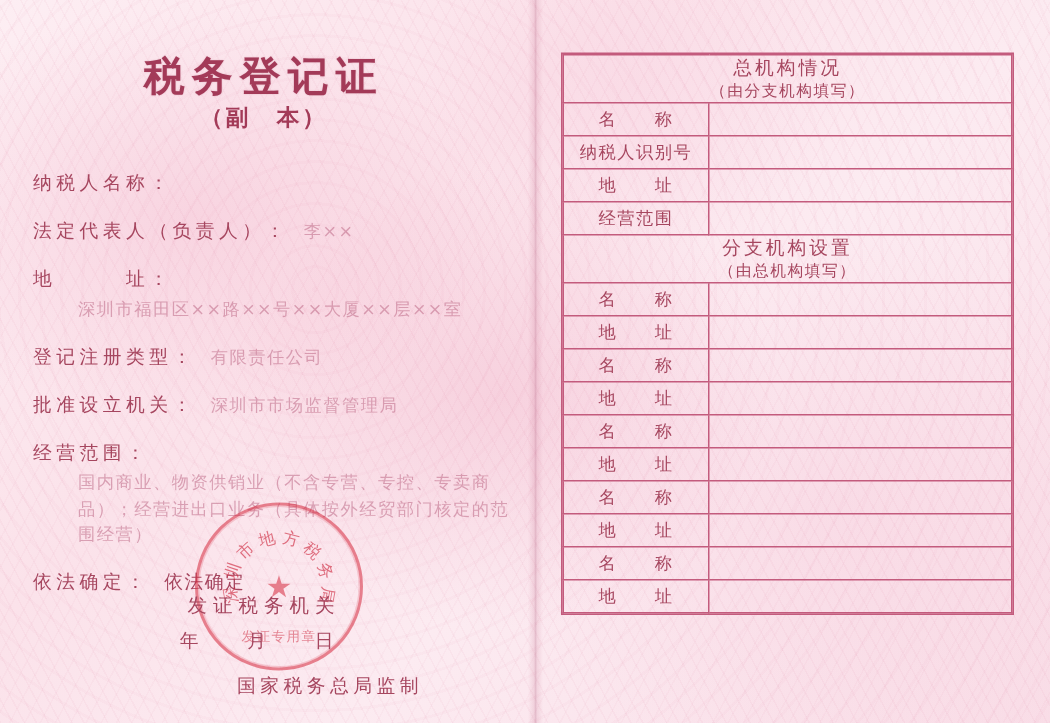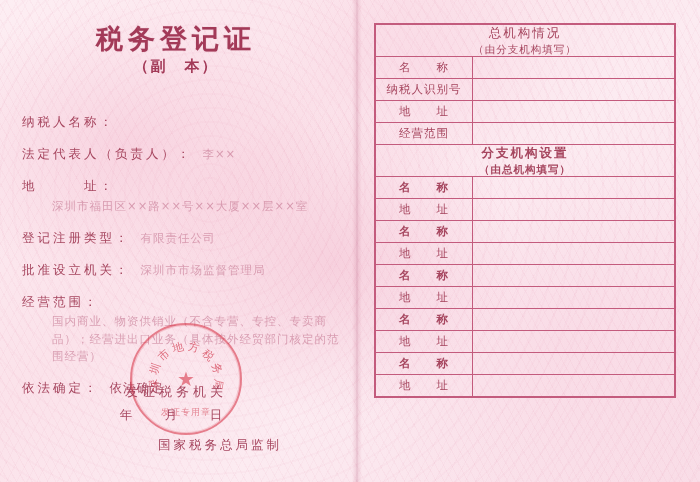--- a/index.html
+++ b/index.html
@@ -44,21 +44,21 @@
     background: linear-gradient(to right,
       rgba(198,110,140,0.00) 0%,
       rgba(198,110,140,0.18) 40%,
       rgba(170,80,115,0.28) 50%,
       rgba(198,110,140,0.16) 62%,
       rgba(198,110,140,0.00) 100%);
     pointer-events: none;
   }
   .page {
     position: absolute;
-    top: 5px;
+    top: 17px;
     bottom: 0;
   }
   .left-page { left: 0; width: 352px; }
   .right-page { left: 362px; right: 0; }
 
   
   .title {
     position: absolute;
     top: 16px;
     left: 0;
@@ -99,21 +99,20 @@
     top: 96px;
     left: 22px;
     width: 320px;
   }
   .field {
     position: relative;
     margin-bottom: 14px;
     font-size: 12.5px;
     line-height: 1.45;
     color: #a6465f;
-    margin-top: 12px;
   }
   .field .label {
     letter-spacing: 3px;
     white-space: nowrap;
   }
   .field .value {
     display: block;
     margin-top: 2px;
     margin-left: 30px;
     font-size: 11.5px;
@@ -239,21 +238,21 @@
     width: 88px;
     text-align: center;
     letter-spacing: 1px;
     white-space: nowrap;
   }
   td.cellval {
     color: rgba(190,105,135,0.55);
     font-size: 10.5px;
     text-align: center;
   }
-  .thickTop td { border-top: 1.6px solid #c35b7d; font-weight: bold; }
+  .thickTop td { border-top: 1.6px solid #c35b7d; }
 </style>
 </head>
 <body>
 
 <div id="cert">
 
   <div class="fold"></div>
 
   <div class="page left-page">
 

